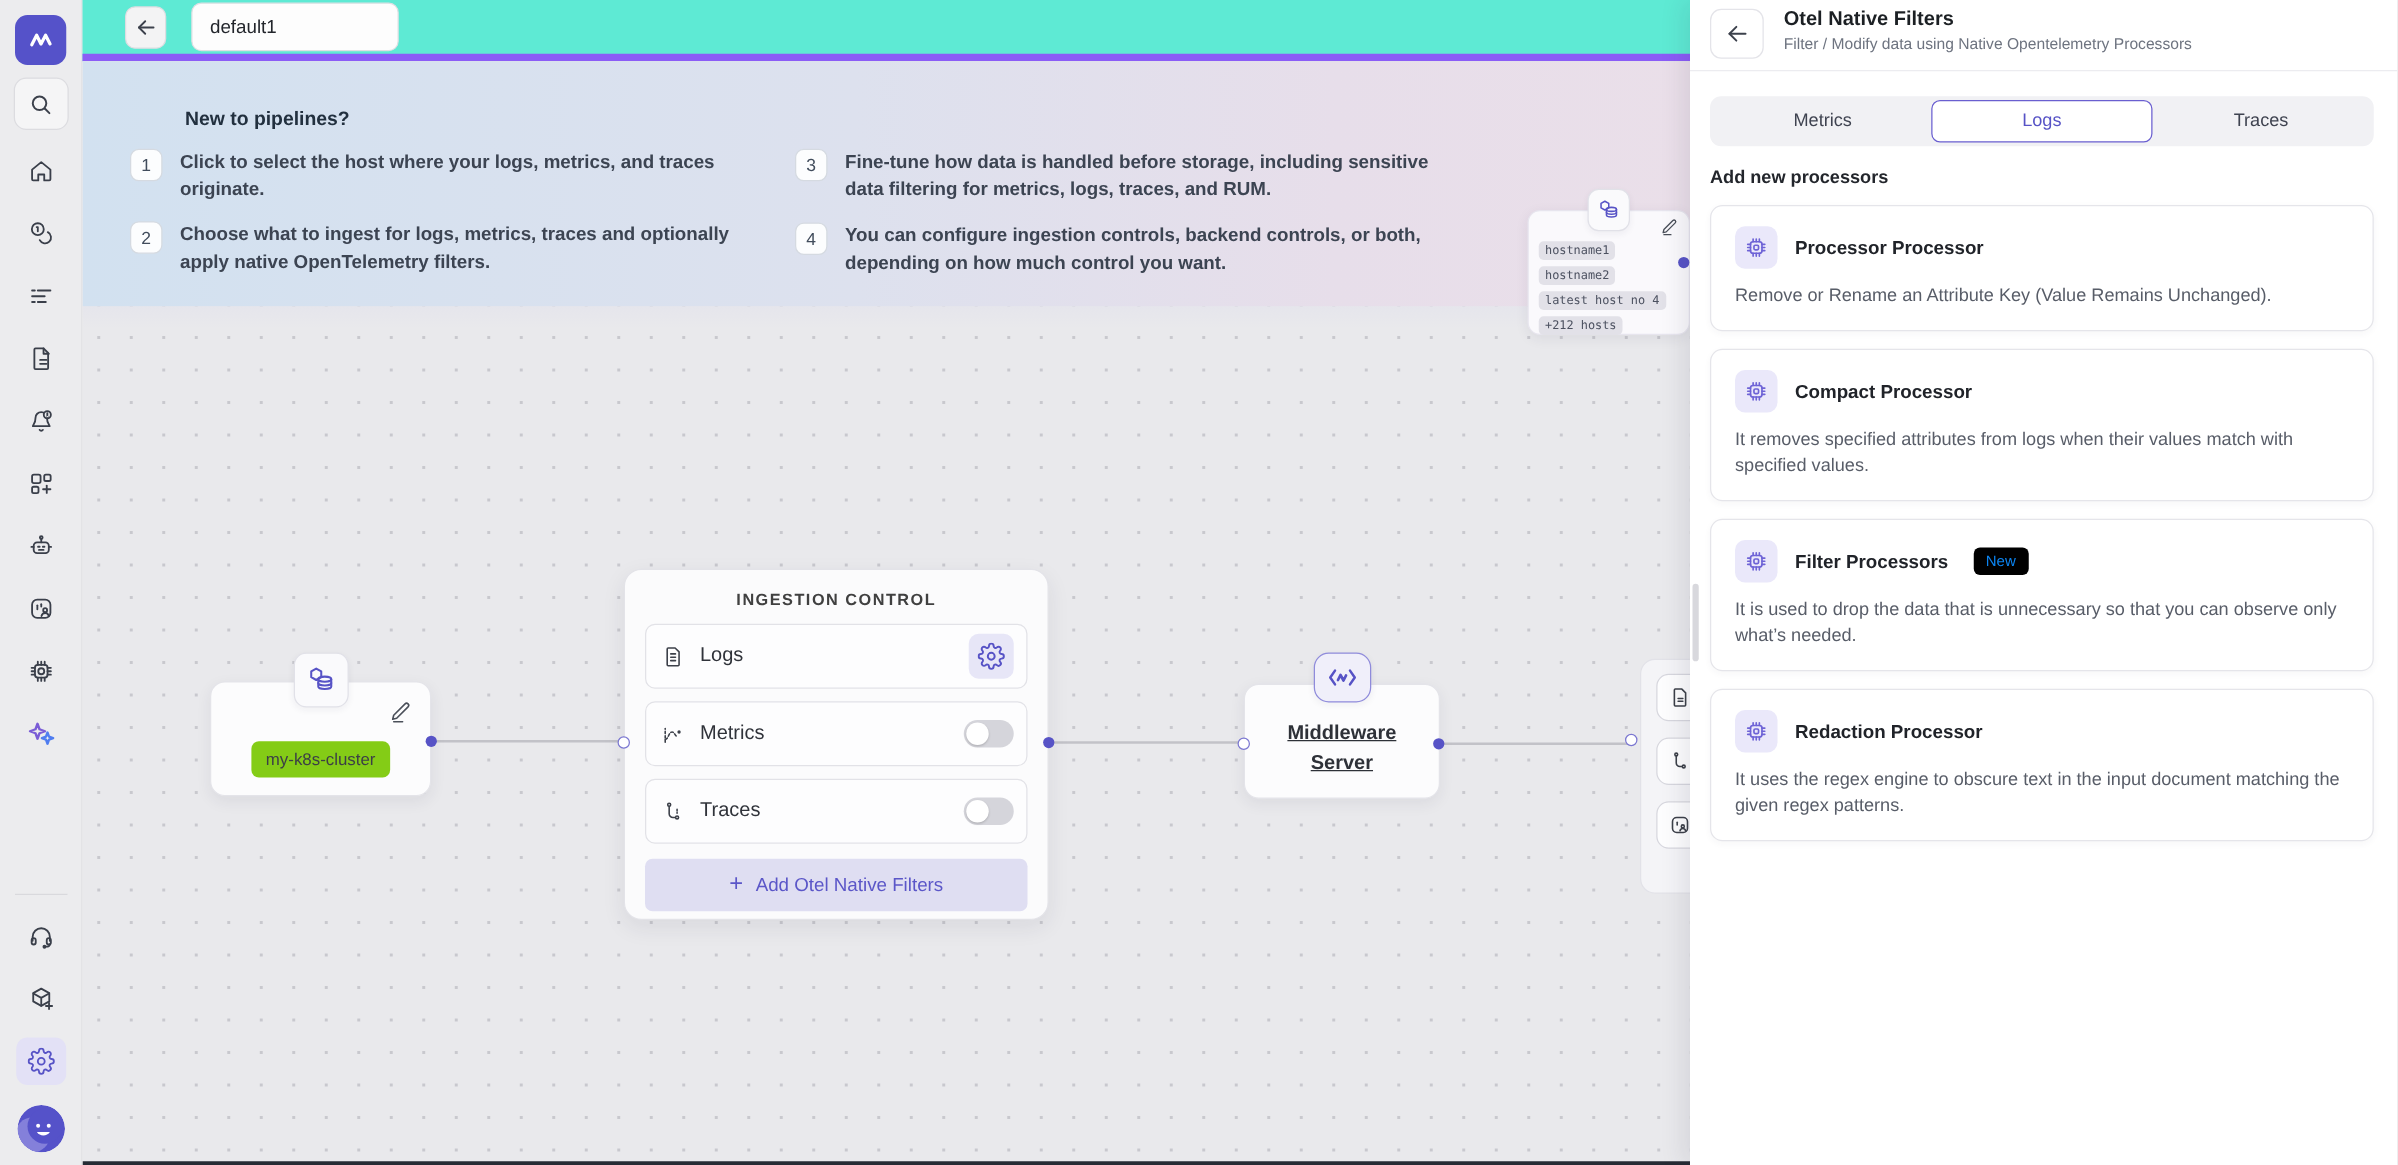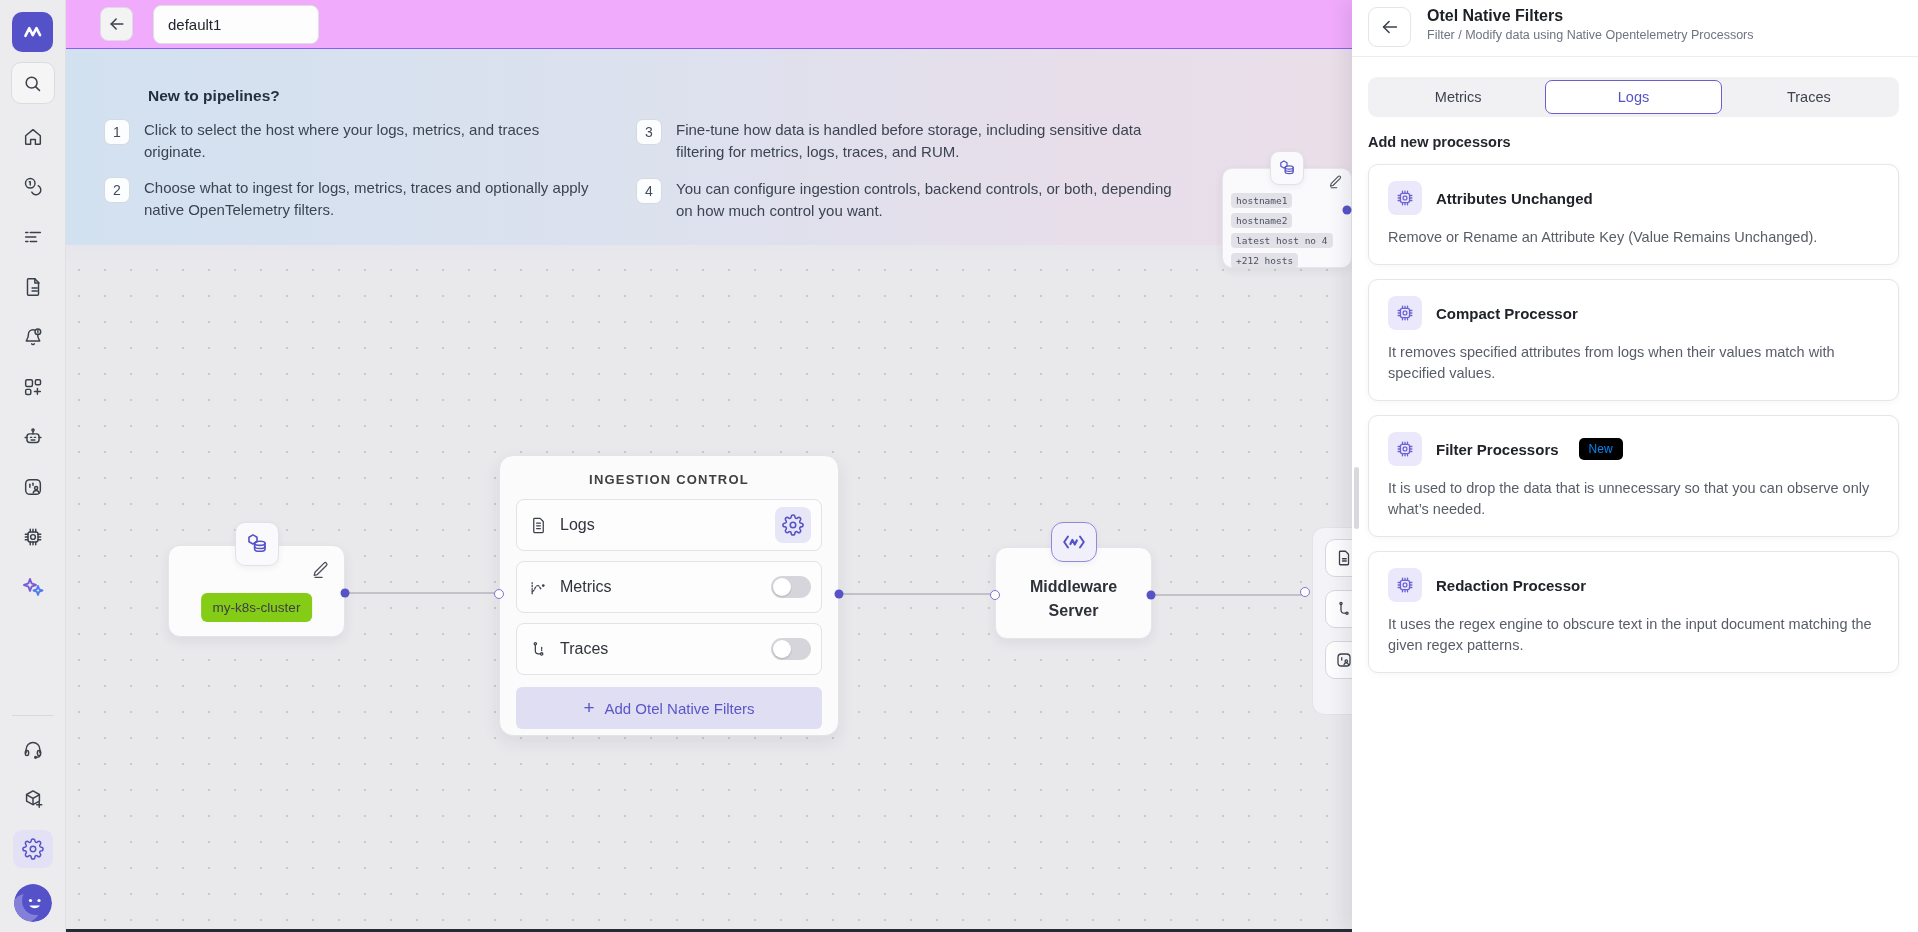--- a/index.html
+++ b/index.html
@@ -19,40 +19,40 @@
     background:#f5f5f6; display:flex; align-items:center; justify-content:center; margin-bottom:14px; color:#3c414c; }
   .nav-ic { width:40px; height:38px; border-radius:9px; display:flex; align-items:center;
     justify-content:center; color:#3a3f4a; margin-bottom:12px; cursor:pointer; }
   .nav-ic.active { background:#e3e1f6; color:#5753c6; }
   .side-spacer { flex:1; }
   .side-divider { width:42px; height:1px; background:#d9d9dd; margin:8px 0 14px; }
   .avatar-wrap { width:38px; height:38px; border-radius:50%; overflow:hidden; margin-top:4px; cursor:pointer; }
 
   
   .main { position:relative; flex:1; display:flex; flex-direction:column; height:100%; }
-  .topbar { height:49px; background:#f0abfc; border-bottom:1px solid #8b5cf6;
+  .topbar { height:49px; background:#5eead4; border-bottom:6px solid #8b5cf6;
     display:flex; align-items:center; padding:0 0 0 34px; flex:0 0 49px; }
   .back-sq { width:33px; height:34px; border-radius:8px; border:1px solid #dddde1; background:#f3f3f4;
     display:flex; align-items:center; justify-content:center; color:#3c414c; cursor:pointer; }
   .name-input { margin-left:20px; width:166px; height:39px; border:1px solid #dfdfe3; border-radius:8px;
     background:#fdfdfd; padding:0 14px; font-size:15px; color:#23262c; font-family:"Liberation Sans",sans-serif; }
 
   
   .canvas { position:relative; flex:1; background-color:#e9e9ec; overflow:hidden;
     background-image:radial-gradient(#c8c8ce 1.2px, transparent 1.4px); background-size:26px 26px; }
   .band { position:absolute; left:0; top:0; width:100%; height:196px;
     background:linear-gradient(90deg,#d2e1f0 0%,#dde1ee 48%,#e7deea 78%,#eadfe9 100%); }
   .band-fade { position:absolute; left:0; top:196px; width:100%; height:18px;
     background:linear-gradient(180deg,rgba(226,226,236,.5),rgba(226,226,236,0)); }
   .help-title { position:absolute; left:50px; top:38px; font-size:15.5px; font-weight:bold; color:#22303f;margin-left:32px; }
   .step { position:absolute; display:flex; gap:14px; }
   .step-badge { width:26px; height:26px; flex:0 0 26px; border-radius:7px; background:#fcfdfe;
     border:1px solid #d5dae1; display:flex; align-items:center; justify-content:center;
     font-size:14px; color:#414c5c; }
-  .step-text { font-size:15px; line-height:22px; color:#3c4452; }
+  .step-text { font-size:15px; line-height:22px; color:#3c4452;font-weight:bold; }
   .step1 { left:38px; top:70px; } .step1 .step-text { width:445px; }
   .step2 { left:38px; top:128px; } .step2 .step-text { width:445px; }
   .step3 { left:570px; top:70px; } .step3 .step-text { width:475px; }
   .step4 { left:570px; top:129px; } .step4 .step-text { width:505px; }
 
   
   .edge { position:absolute; height:1.5px; background:#c2c2c8; }
   .dot-filled { position:absolute; width:9px; height:9px; border-radius:50%; background:#5753c6;
     transform:translate(-50%,-50%); z-index:5; }
   .dot-hollow { position:absolute; width:10px; height:10px; border-radius:50%; background:#fff;
@@ -79,21 +79,21 @@
     display:flex; align-items:center; justify-content:center; cursor:pointer; }
   .toggle { width:40px; height:22px; border-radius:11px; background:#d5d5db; position:relative; cursor:pointer; }
   .toggle .knob { position:absolute; left:2px; top:2px; width:18px; height:18px; border-radius:50%;
     background:#fff; box-shadow:0 1px 2px rgba(0,0,0,.18); }
   .add-filters { height:42px; border-radius:6px; background:#dfdef2; color:#5b56c8; font-size:15px;
     display:flex; align-items:center; justify-content:center; gap:10px; cursor:pointer; margin-top:12px; }
   .plus-glyph { font-size:19px; font-weight:normal; line-height:1; margin-top:-2px; }
 
   .mw-node { left:929px; top:498px; width:157px; height:92px; display:flex; align-items:center;
     justify-content:center; text-align:center; }
-  .mw-label { font-size:16px; font-weight:bold; color:#2e3138; line-height:24px; padding-top:12px; }
+  .mw-label { font-size:16px; font-weight:bold; color:#2e3138; line-height:24px; padding-top:12px;text-decoration:underline; }
   .mw-badge { width:46px; height:40px; border-radius:12px; background:#f0effa; border:1.5px solid #8f8bdb; top:-26px; }
 
   .mini-node { position:absolute; left:1156px; top:119px; width:130px; height:100px; background:#faf9fc;
     border:1px solid #e7e5ee; border-radius:10px; box-shadow:0 3px 10px rgba(40,40,70,.07); padding:24px 8px 6px; }
   .mini-badge { width:34px; height:34px; top:-18px; border-radius:9px; }
   .pill-row { display:flex; flex-wrap:wrap; gap:5px; }
   .pill { background:#e2e1e8; border-radius:4px; padding:2px 5px; font-family:"DejaVu Sans Mono",monospace;
     font-size:9.5px; color:#4c5160; white-space:nowrap; }
 
   .stub-card { position:absolute; left:1246px; top:478px; width:130px; height:188px; background:#f4f4f7;
@@ -487,21 +487,21 @@
 
       <div class="proc-card">
         <div class="proc-head">
           <span class="proc-ic">
             <svg width="20" height="20" viewBox="0 0 24 24" fill="none" stroke="currentColor" stroke-width="1.6" stroke-linecap="round" stroke-linejoin="round">
                 <rect x="6.5" y="6.5" width="11" height="11" rx="2.4"></rect>
                 <rect x="9.8" y="9.8" width="4.4" height="4.4" rx="1.2"></rect>
                 <path d="M9 3.8v2.7M12 3.8v2.7M15 3.8v2.7M9 17.5v2.7M12 17.5v2.7M15 17.5v2.7M3.8 9h2.7M3.8 12h2.7M3.8 15h2.7M17.5 9h2.7M17.5 12h2.7M17.5 15h2.7"></path>
               </svg>
           </span>
-          <span class="proc-name">Attributes Unchanged</span>
+          <span class="proc-name">Processor Processor</span>
         </div>
         <div class="proc-desc">Remove or Rename an Attribute Key (Value Remains Unchanged).</div>
       </div>
 
       <div class="proc-card">
         <div class="proc-head">
           <span class="proc-ic">
             <svg width="20" height="20" viewBox="0 0 24 24" fill="none" stroke="currentColor" stroke-width="1.6" stroke-linecap="round" stroke-linejoin="round">
                 <rect x="6.5" y="6.5" width="11" height="11" rx="2.4"></rect>
                 <rect x="9.8" y="9.8" width="4.4" height="4.4" rx="1.2"></rect>

